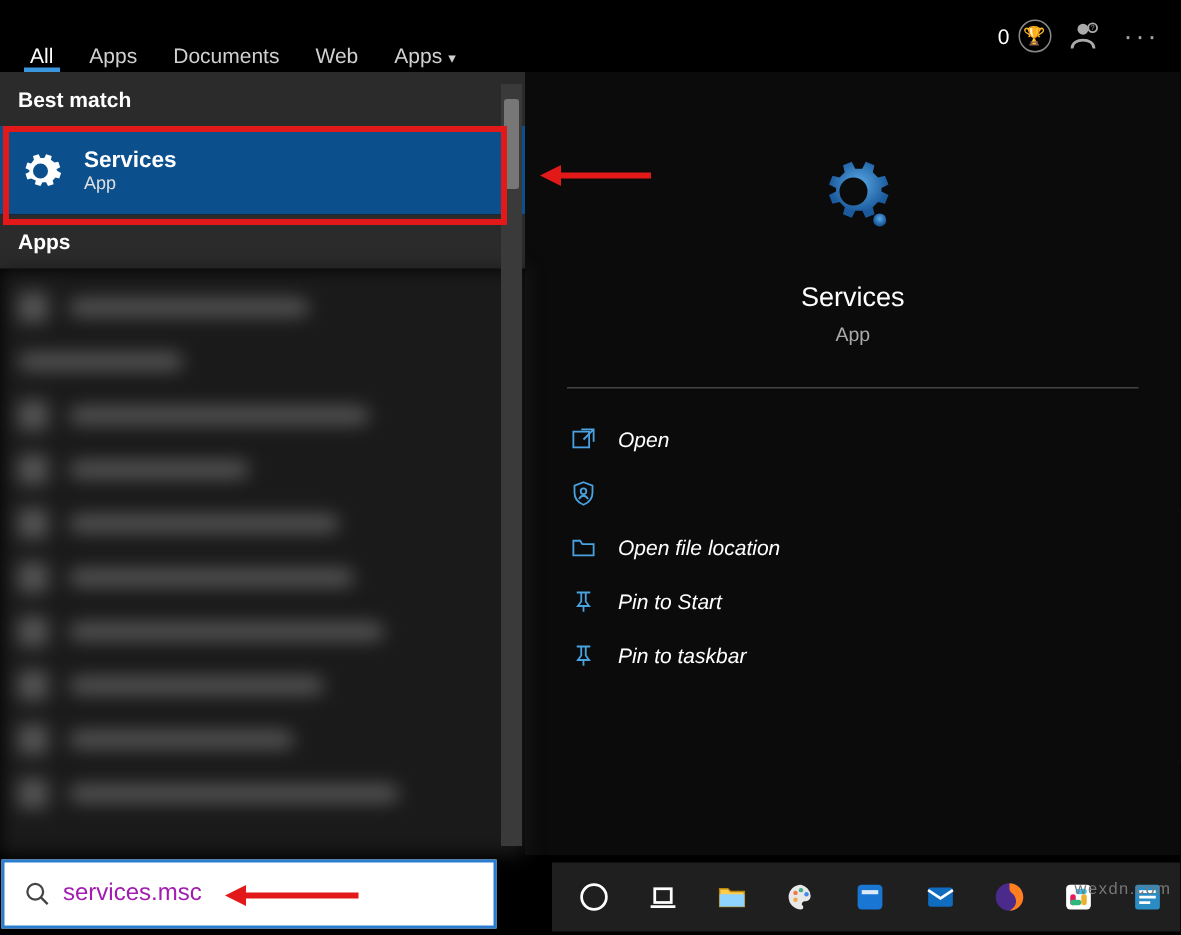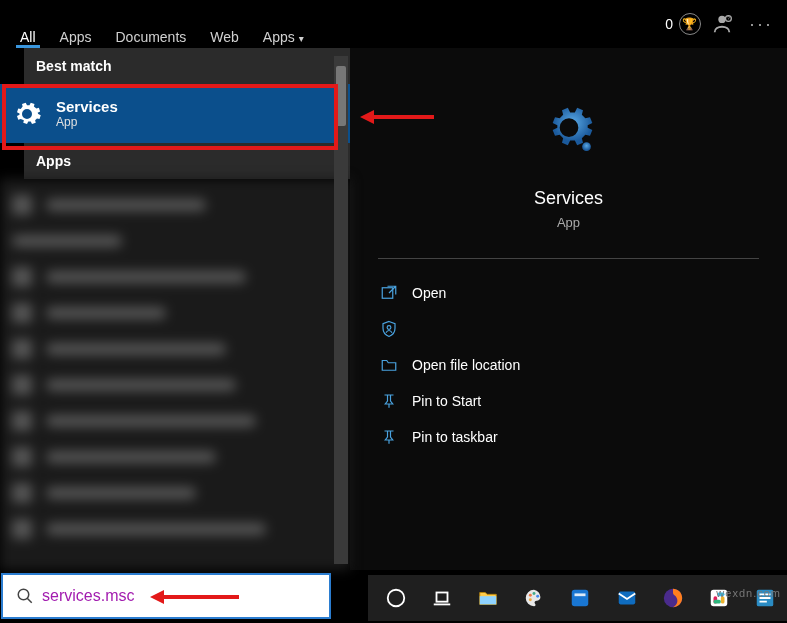--- a/index.html
+++ b/index.html
@@ -10,21 +10,21 @@
   .tab.active { color:#fff; }
   .tab.active::after { content:""; position:absolute; left:8px; right:8px; bottom:0; height:3px; background:#3a96dd; }
   .tab .chev { margin-left:4px; font-size:10px; }
   .top-right { margin-left:auto; display:flex; align-items:center; gap:10px; }
   .badge { display:flex; align-items:center; gap:6px; }
   .badge-circle { width:22px; height:22px; border:1.5px solid #888; border-radius:50%; display:flex; align-items:center; justify-content:center; font-size:12px; color:#aaa; }
   .person-ico { width:22px; height:22px; fill:#aaa; }
   .dots { color:#aaa; font-size:18px; letter-spacing:2px; cursor:pointer; padding:0 6px;}
   .main { display:flex; height:522px; }
   .left { width:350px; display:flex; flex-direction:column; }
-  .section-hdr { background:#2b2b2b; padding:10px 12px; font-weight:600; font-size:14px;margin-left:24px; }
+  .section-hdr { background:#2b2b2b; padding:10px 12px; font-weight:600; font-size:14px; }
   .best-item { display:flex; align-items:center; gap:14px; background:#0b4f8c; padding:14px 12px; }
   .gear-sm { width:30px; height:30px; fill:#fff; flex:0 0 30px; }
   .best-title { font-size:15px; font-weight:600; }
   .best-sub { font-size:12px; color:#e0e0e0; }
   .hi-red { position:absolute; border:4px solid #e31919; pointer-events:none; }
   .arrow { position:absolute; pointer-events:none; }
   .blur-list { flex:1; background:#1a1a1a; padding:8px 12px; filter: blur(6px); overflow:hidden; }
   .blur-row { height:36px; display:flex; align-items:center; gap:14px; }
   .blur-ico { width:20px; height:20px; background:#555; border-radius:3px; }
   .blur-txt { height:12px; background:#555; border-radius:6px; }
@@ -32,21 +32,21 @@
   .scroll-thumb { position:absolute; left:2px; top:10px; width:10px; height:60px; background:#777; border-radius:2px; }
   .right { flex:1; background:#0b0b0b; padding:22px 28px; }
   .preview-hero { display:flex; flex-direction:column; align-items:center; padding-top:32px; }
   .gear-lg { width:56px; height:56px; }
   .preview-title { margin-top:30px; font-size:18px; font-weight:400; }
   .preview-sub { margin-top:6px; color:#aaa; font-size:13px; }
   .divider { height:1px; background:#444; margin:28px 0 16px; }
   .actions { display:flex; flex-direction:column; }
   .act { display:flex; align-items:center; gap:14px; padding:9px 2px; color:#fff; cursor:pointer; }
   .act-ico { width:18px; height:18px; fill:none; stroke:#4aa3e0; stroke-width:1.6; flex:0 0 18px; }
-  .act span { font-size:14px; }
+  .act span { font-size:14px;font-style:italic; }
   .search-bar-wrap { position:absolute; left:1px; top:573px; width:330px; height:46px; border:2px solid #2b7dd0; background:#fff; display:flex; align-items:center; padding:0 10px; }
   .search-ico { width:18px; height:18px; stroke:#444; stroke-width:2; fill:none; margin: 3px 8px 3px 3px; }
   .search-input { flex:1; border:none; outline:none; font-size:16px; color:#a21caf; background:transparent; }
   .taskbar { position:absolute; left:368px; right:0; bottom:2px; height:46px; background:#1f1f1f; display:flex; align-items:center; padding-left:6px; gap:2px; }
   .task-btn { width:46px; height:46px; display:flex; align-items:center; justify-content:center; cursor:pointer; }
   .task-svg { width:22px; height:22px; }
   .watermark { position:absolute; right:6px; bottom:24px; color:#777; font-size:11px; letter-spacing:1px; }
 </style>
 </head>
 <body>

